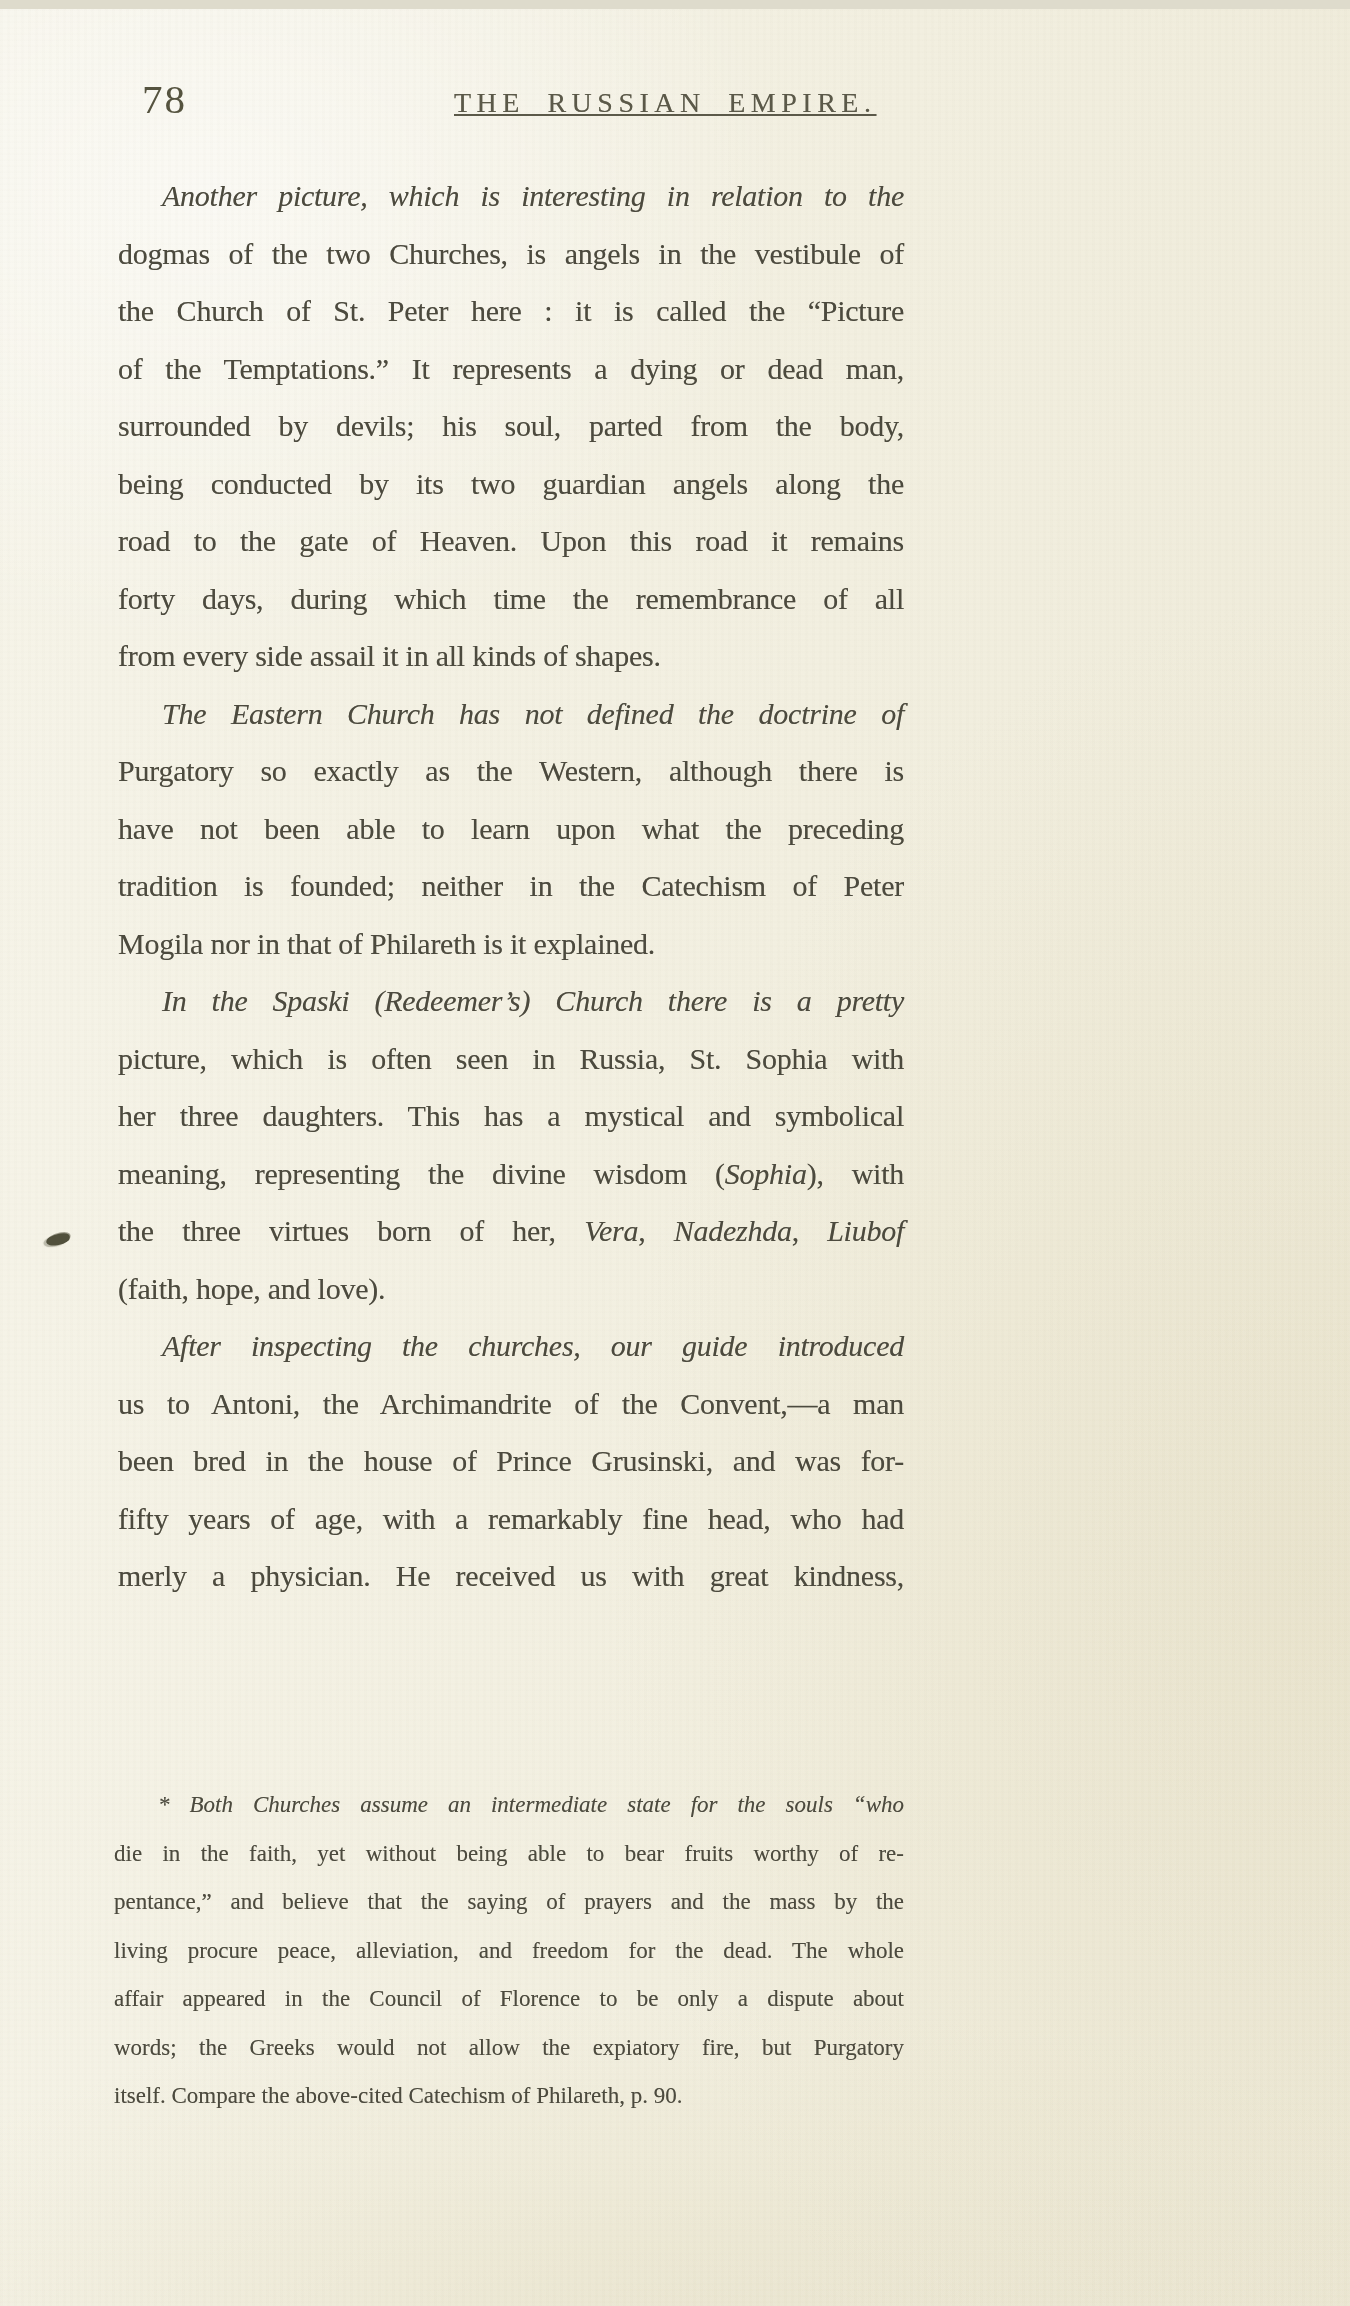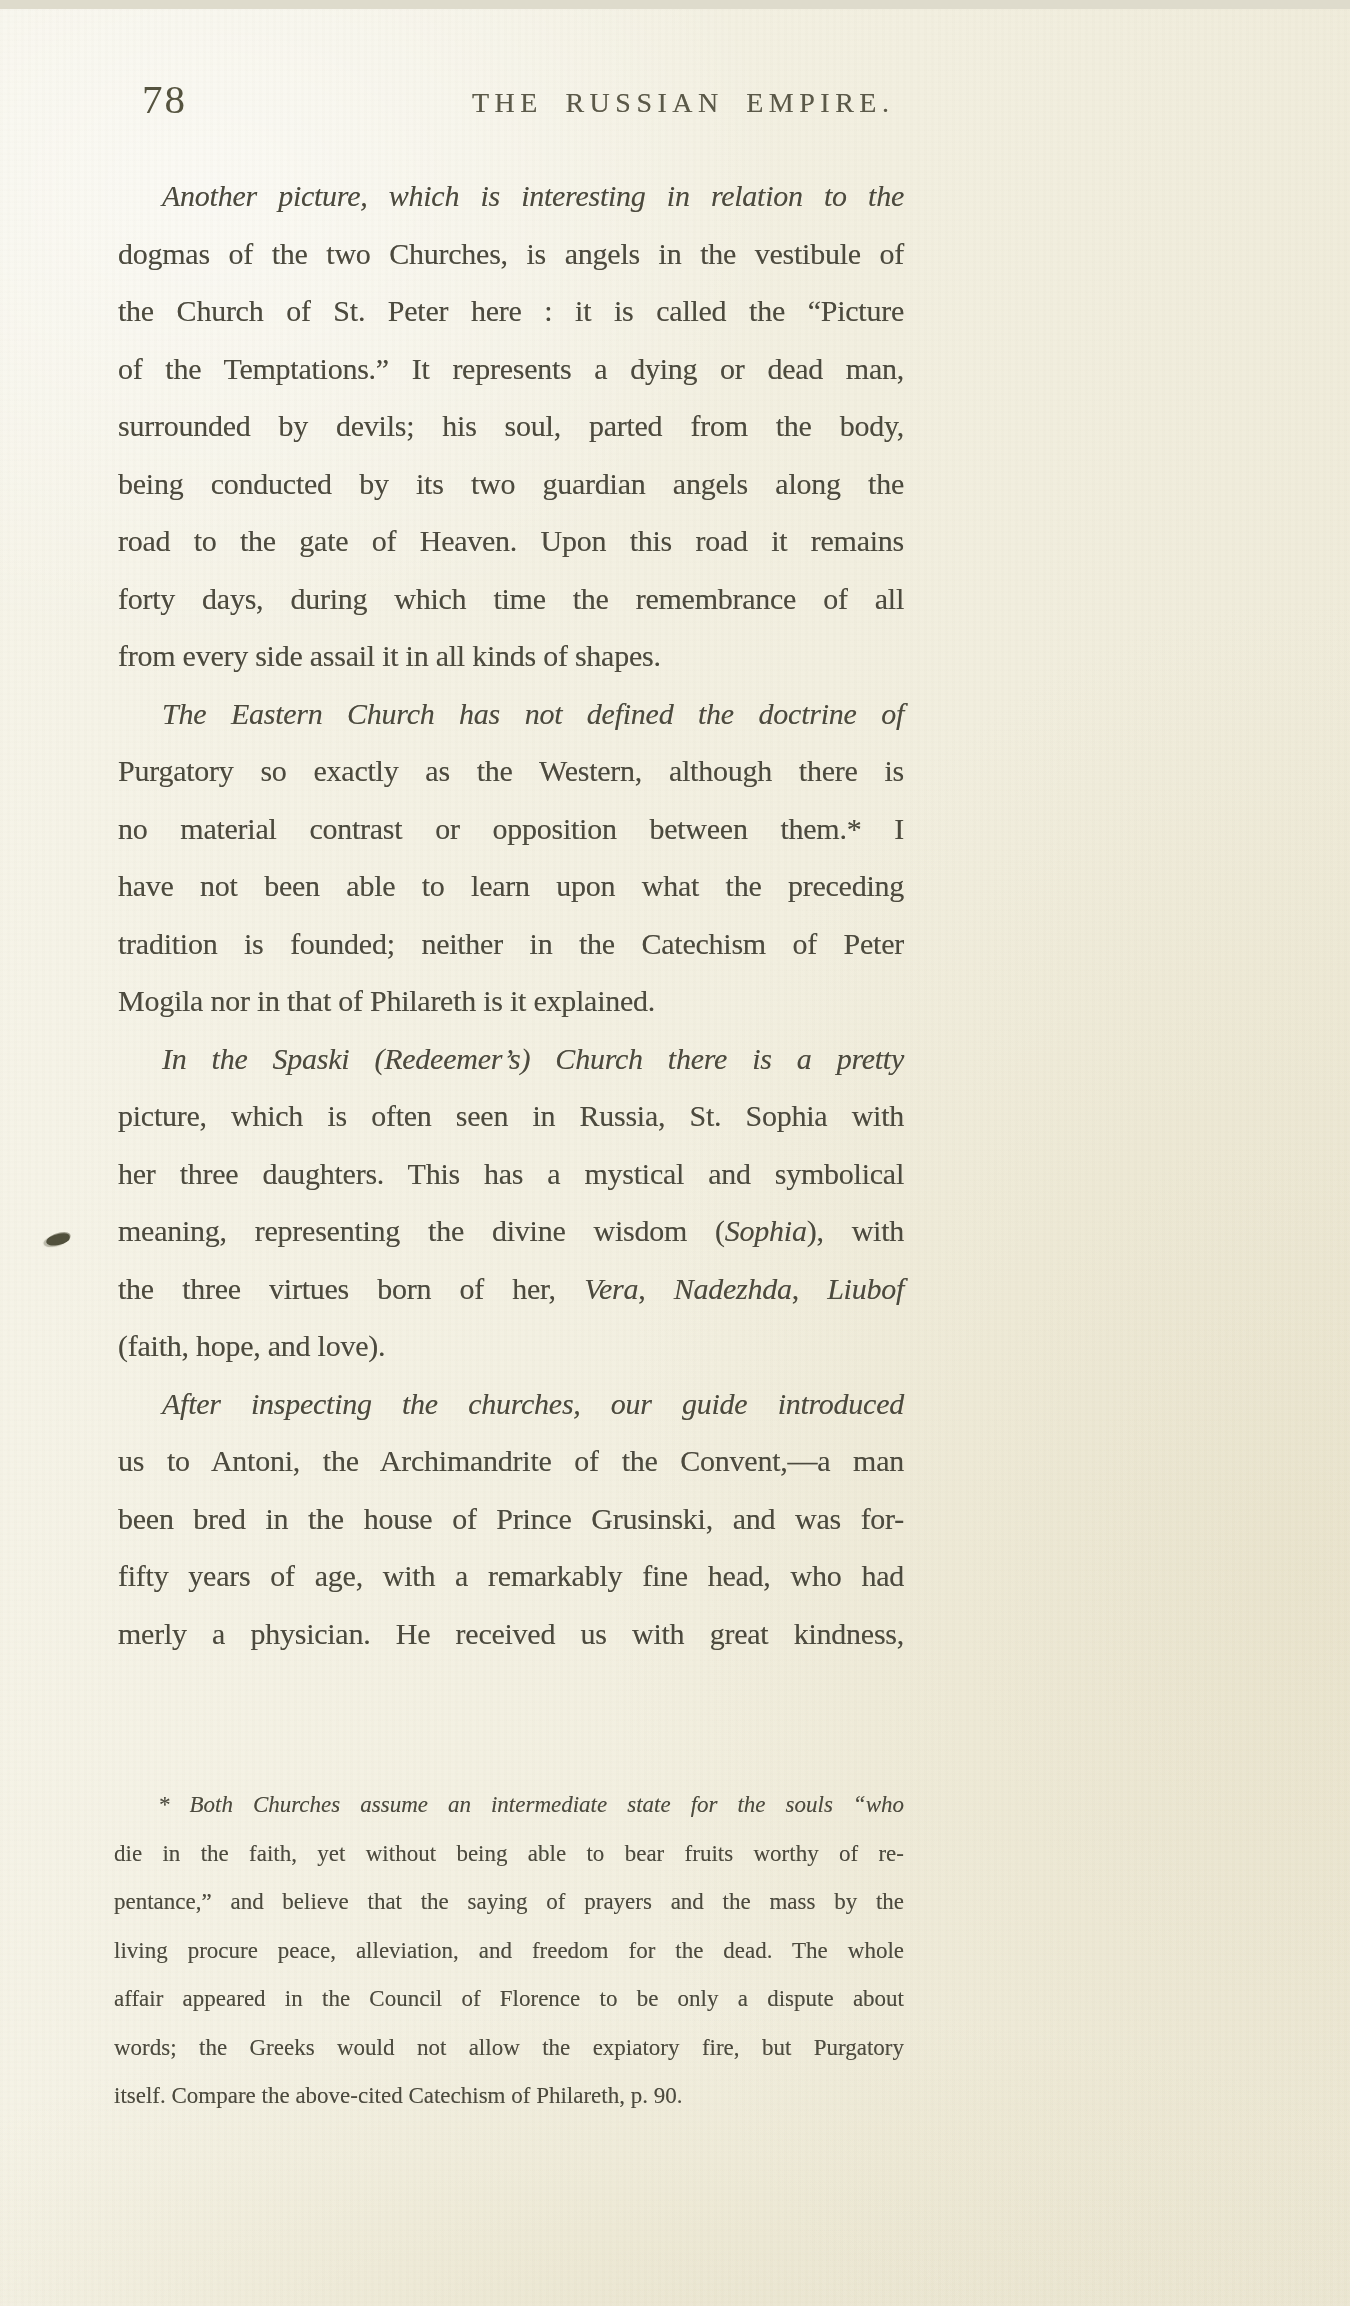--- a/index.html
+++ b/index.html
@@ -21,24 +21,25 @@
     position:absolute;inset:0;pointer-events:none;
     background-image:
       repeating-linear-gradient(90deg, rgba(90,80,40,0.012) 0 3px, rgba(255,255,255,0.012) 3px 7px),
       repeating-linear-gradient(0deg, rgba(90,80,40,0.008) 0 2px, rgba(255,255,255,0.01) 2px 6px);
   }
   .page-header-number{
     position:absolute;left:142px;top:66px;
     font-size:41px;color:#55533f;letter-spacing:2px;
   }
   .running-title{
-    position:absolute;left:472px;top:78px;
+    position:absolute;left:454px;top:78px;
     font-size:28px;color:#5b5949;
     letter-spacing:5.5px;word-spacing:10px;
     text-shadow:0 0 0.5px rgba(91,89,73,0.5);
+    text-decoration:underline;
   }
   .body-text{
     position:absolute;left:118px;top:158px;width:786px;
     font-size:30px;line-height:57.5px;letter-spacing:-0.25px;
     text-shadow:0 0 0.6px rgba(76,74,62,0.45);
   }
   .footnote{
     position:absolute;left:114px;top:1772px;width:790px;
     font-size:23px;line-height:48.5px;letter-spacing:0;
     text-shadow:0 0 0.5px rgba(76,74,62,0.4);
@@ -76,21 +77,20 @@
         <div class="line"><span>of the Temptations.” It represents a dying or dead man,</span></div>
         <div class="line"><span>surrounded by devils; his soul, parted from the body,</span></div>
         <div class="line"><span>being conducted by its two guardian angels along the</span></div>
         <div class="line"><span>road to the gate of Heaven. Upon this road it remains</span></div>
         <div class="line"><span>forty days, during which time the remembrance of all</span></div>
         <div class="line noj"><span>from every side assail it in all kinds of shapes.</span></div>
       </div>
       <div>
         <div class="line first"><span>The Eastern Church has not defined the doctrine of</span></div>
         <div class="line"><span>Purgatory so exactly as the Western, although there is</span></div>
-        <div class="line"><span>no material contrast or opposition between them.* I</span></div>
         <div class="line"><span>have not been able to learn upon what the preceding</span></div>
         <div class="line"><span>tradition is founded; neither in the Catechism of Peter</span></div>
         <div class="line noj"><span>Mogila nor in that of Philareth is it explained.</span></div>
       </div>
       <div>
         <div class="line first"><span>In the Spaski (Redeemer’s) Church there is a pretty</span></div>
         <div class="line"><span>picture, which is often seen in Russia, St. Sophia with</span></div>
         <div class="line"><span>her three daughters. This has a mystical and symbolical</span></div>
         <div class="line"><span>meaning, representing the divine wisdom (</span><span class="it">Sophia</span><span>), with</span></div>
         <div class="line"><span>the three virtues born of her, </span><span class="it">Vera</span><span>, </span><span class="it">Nadezhda</span><span>, </span><span class="it">Liubof</span></div>

